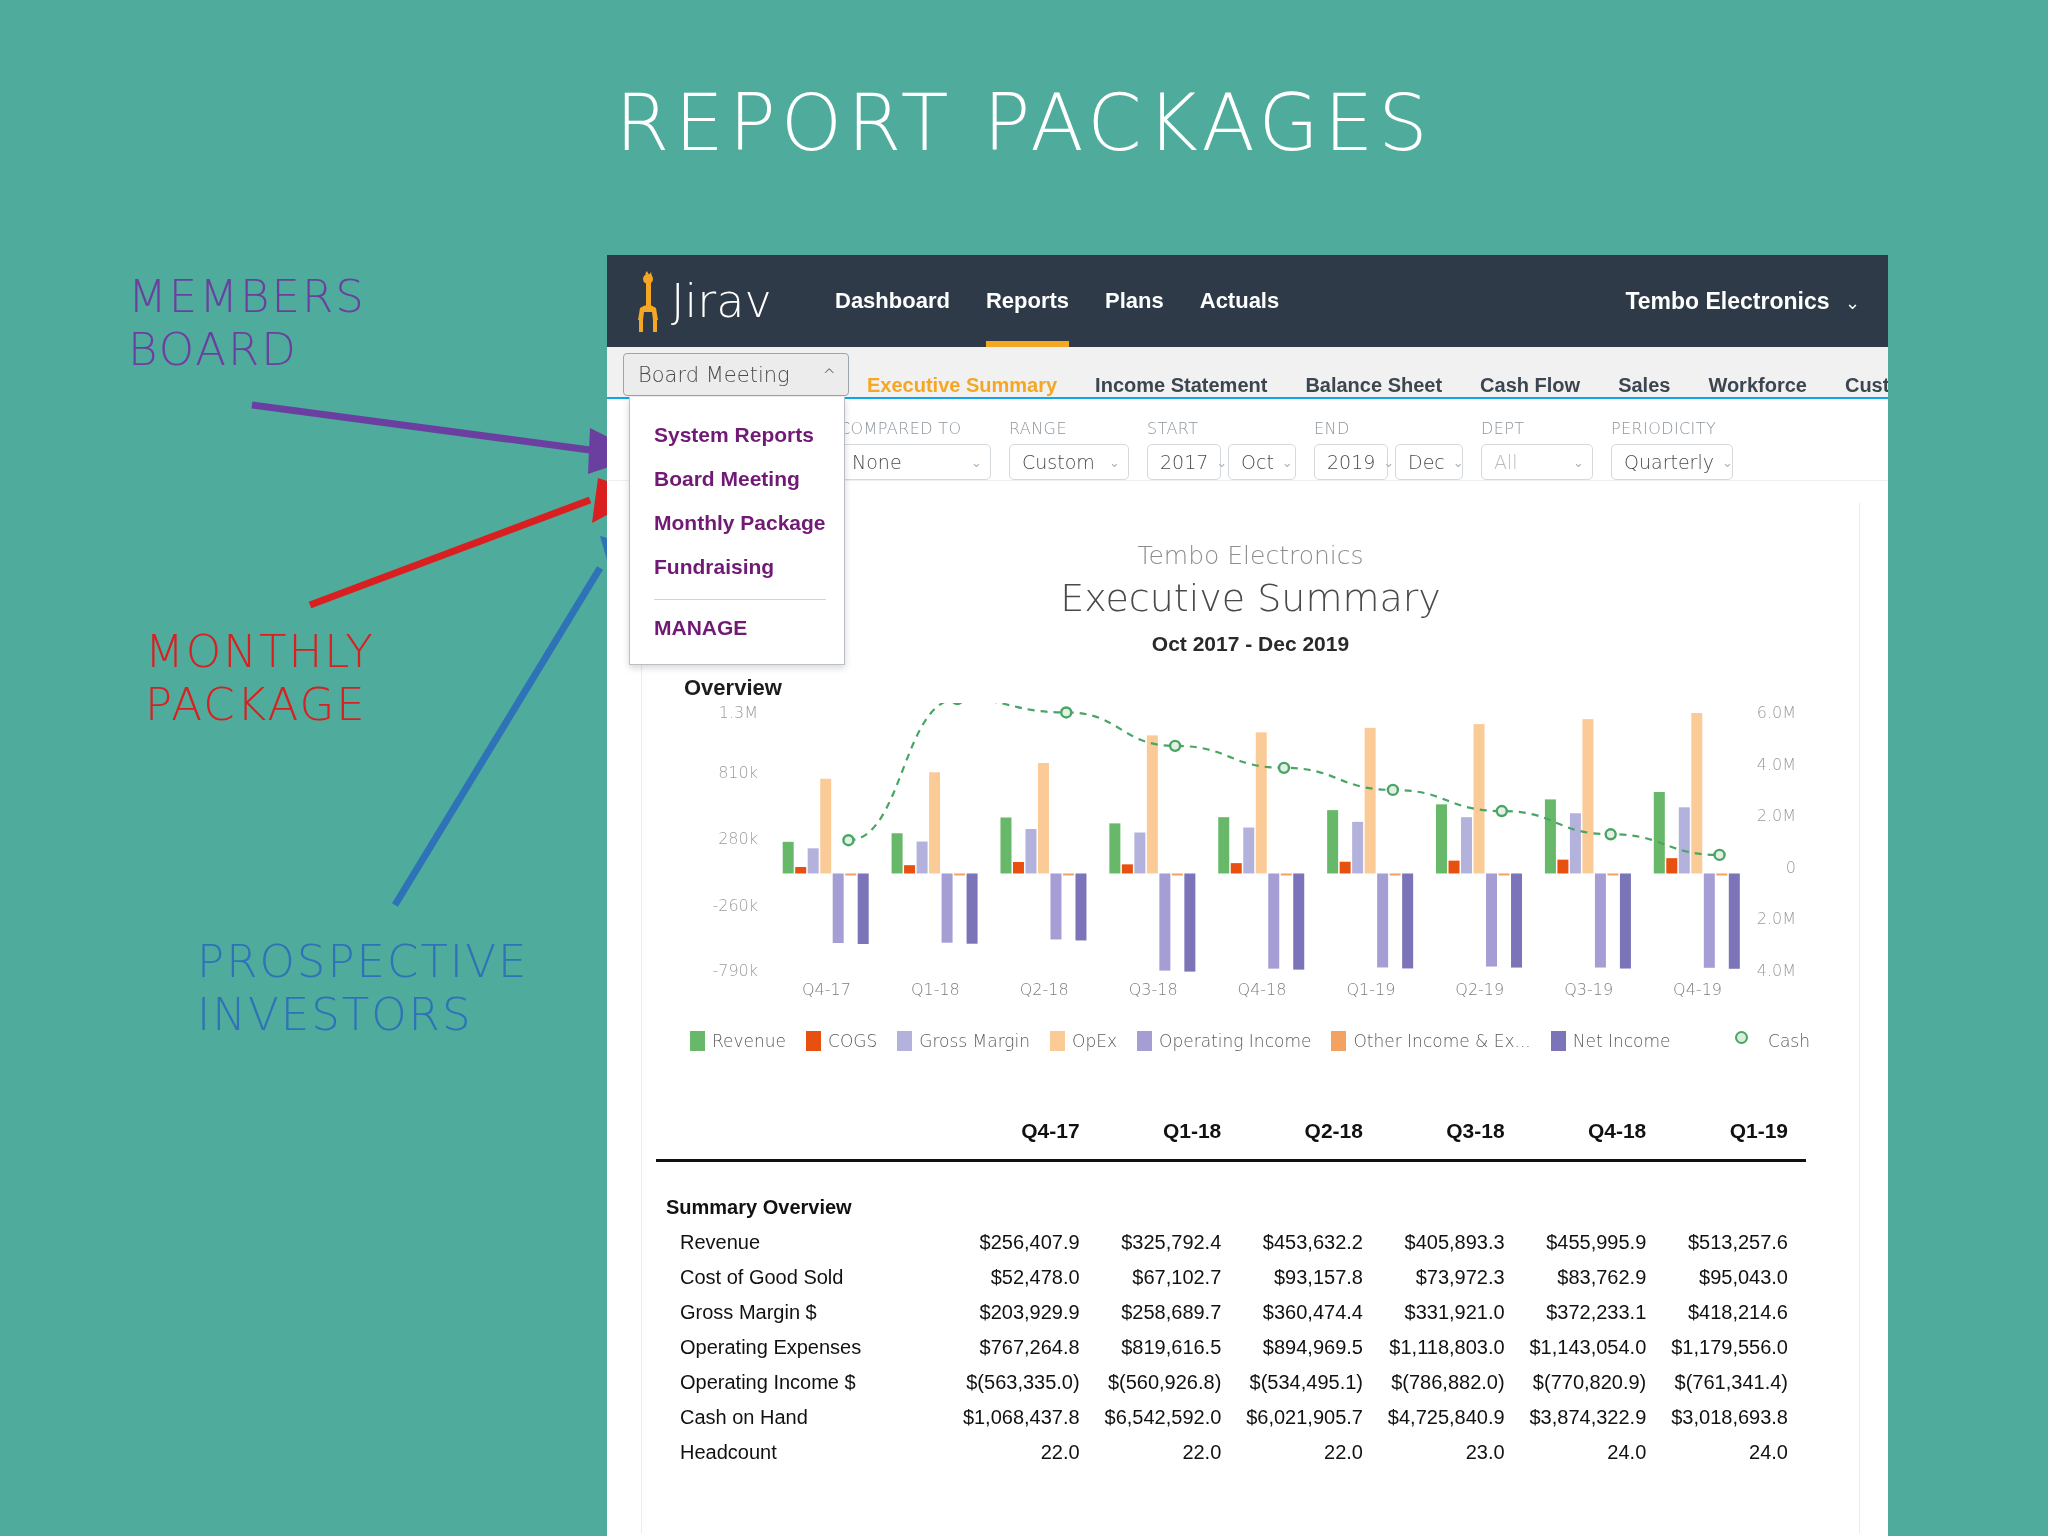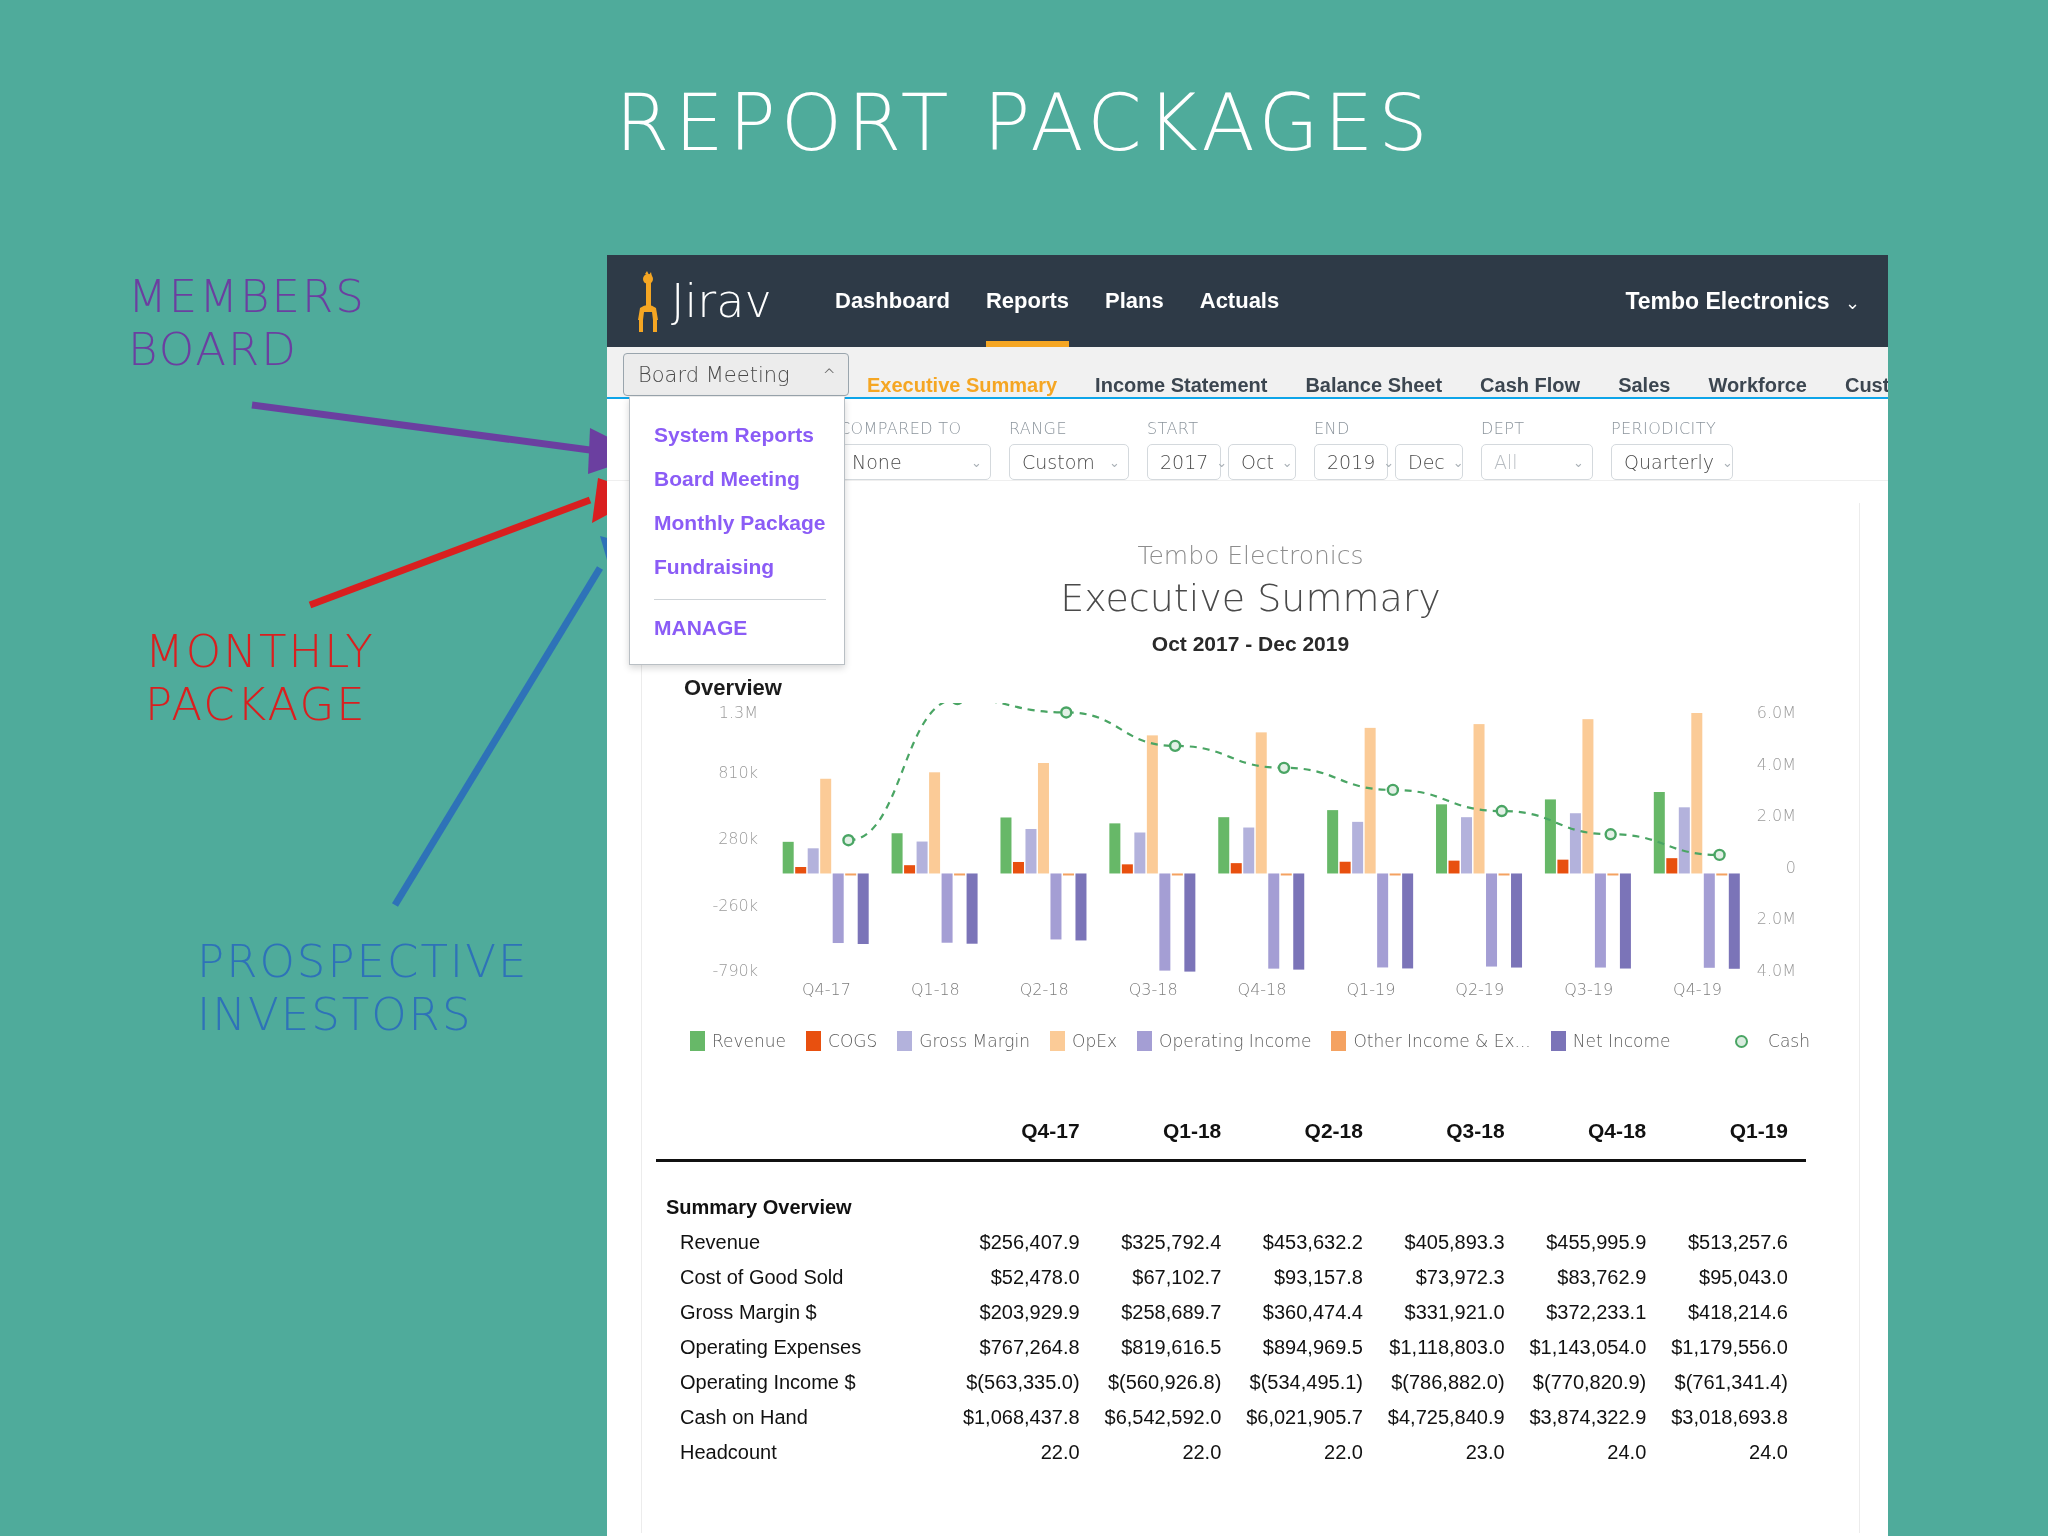--- a/index.html
+++ b/index.html
@@ -93,21 +93,21 @@
 
   
   .dropdown {
     position: absolute; left: 22px; top: 50px;
     width: 216px; background: #ffffff;
     border: 1px solid #b9bfc4; border-top: none;
     box-shadow: 0 3px 7px rgba(0,0,0,0.16);
     padding: 16px 0 14px 0; z-index: 40;
   }
   .dd-item {
-    font-size: 21px; font-weight: bold; color: #8b5cf6;
+    font-size: 21px; font-weight: bold; color: #701a75;
     padding: 10px 0 10px 24px; cursor: pointer;
     font-family: "Liberation Sans", sans-serif;
   }
   .dd-sep { height: 1px; background: #cfd4d8; margin: 10px 18px 6px 24px; }
 
   
   .filterbar {
     height: 82px; background: #ffffff; position: relative;
     display: flex; align-items: flex-end; padding-left: 232px; gap: 18px;
     border-bottom: 1px solid #efefef;
@@ -154,21 +154,21 @@
   .x-lbl  { font-family: "DejaVu Sans", sans-serif; font-weight: 300; font-size: 16px; fill: #7d7d7d; }
 
   .legend {
     position: absolute; left: 48px; top: 528px; width: 1120px;
     display: flex; align-items: center; gap: 20px;
     font-family: "DejaVu Sans", sans-serif; font-weight: 300;
     font-size: 17px; color: #5b5b5b;
   }
   .lg { display: flex; align-items: center; gap: 7px; white-space: nowrap; }
   .sw { width: 15px; height: 20px; display:inline-block; }
-  .lg-cash { margin-left: auto; display:flex; align-items:center; gap:20px; }
+  .lg-cash { margin-left: auto; display:flex; align-items:flex-start; gap:20px; }
   .cash-dot {
     width: 13px; height: 13px; border-radius: 50%;
     border: 2.5px solid #4aa564; background: #d9ecdf; display:inline-block;
   }
 
   
   .table-wrap { position: absolute; left: 14px; top: 610px; width: 1150px; }
   table { width: 100%; border-collapse: collapse; }
   th.hcol, td.num {
     text-align: right; font-size: 20px; padding: 6px 18px 6px 0;

